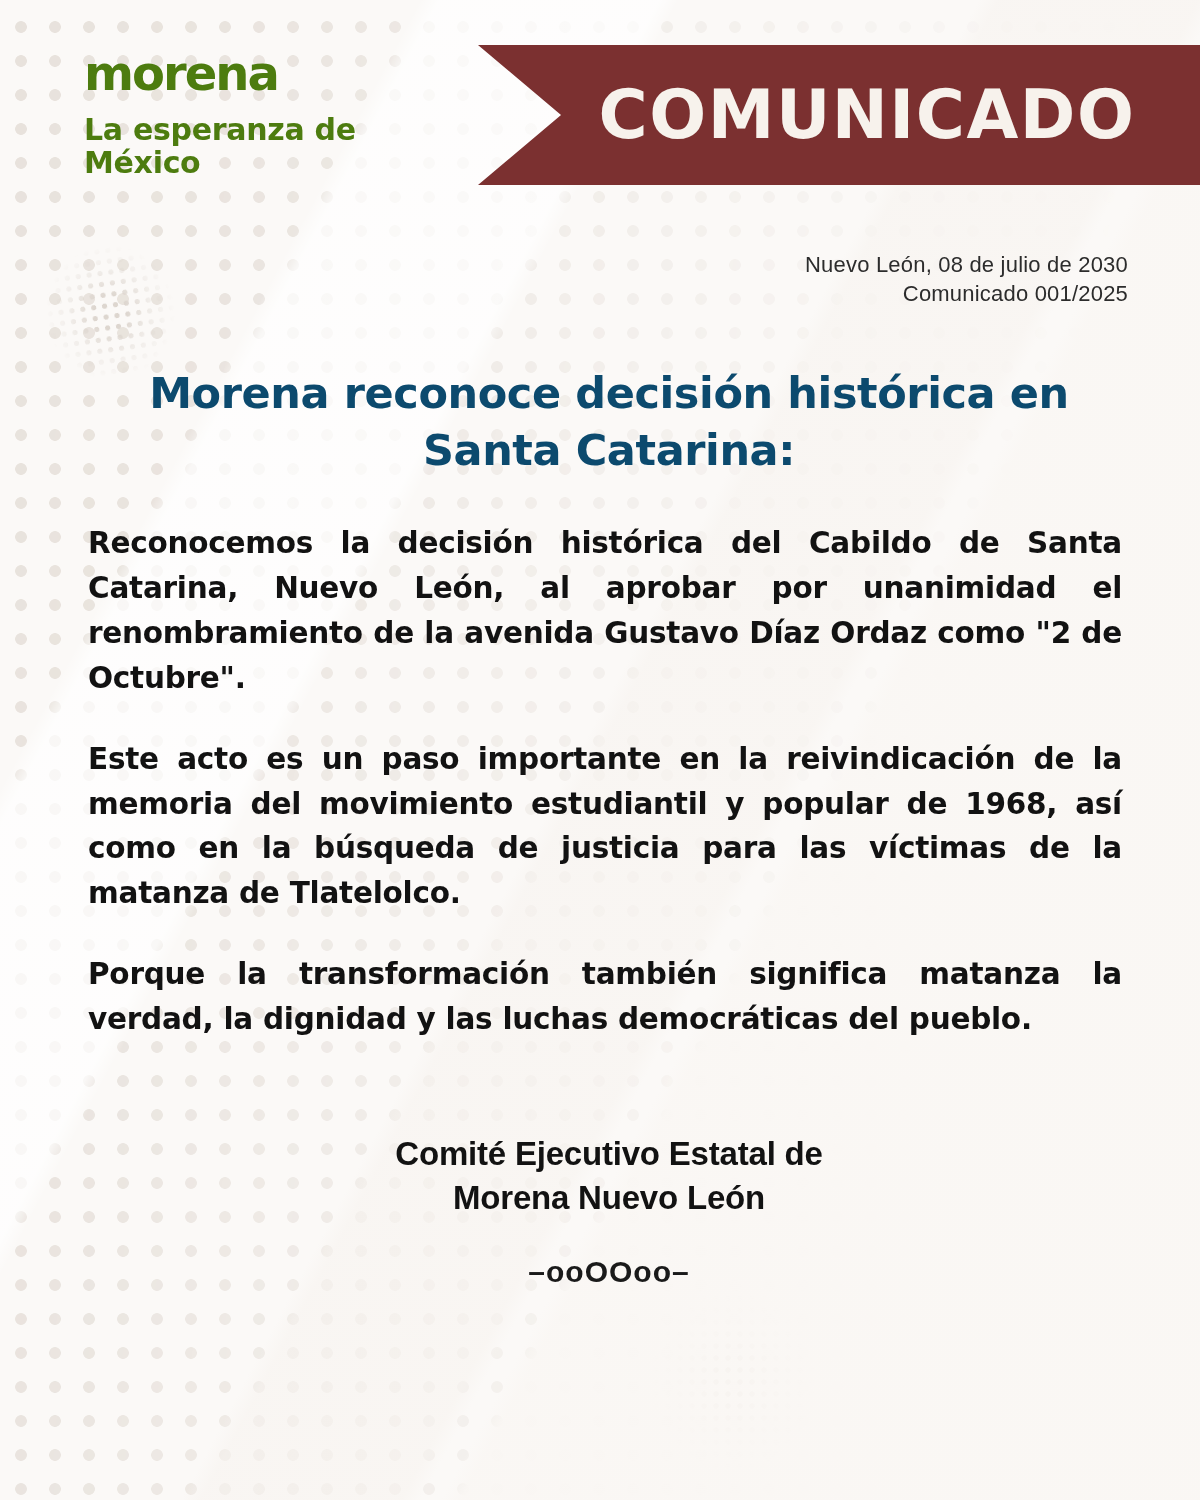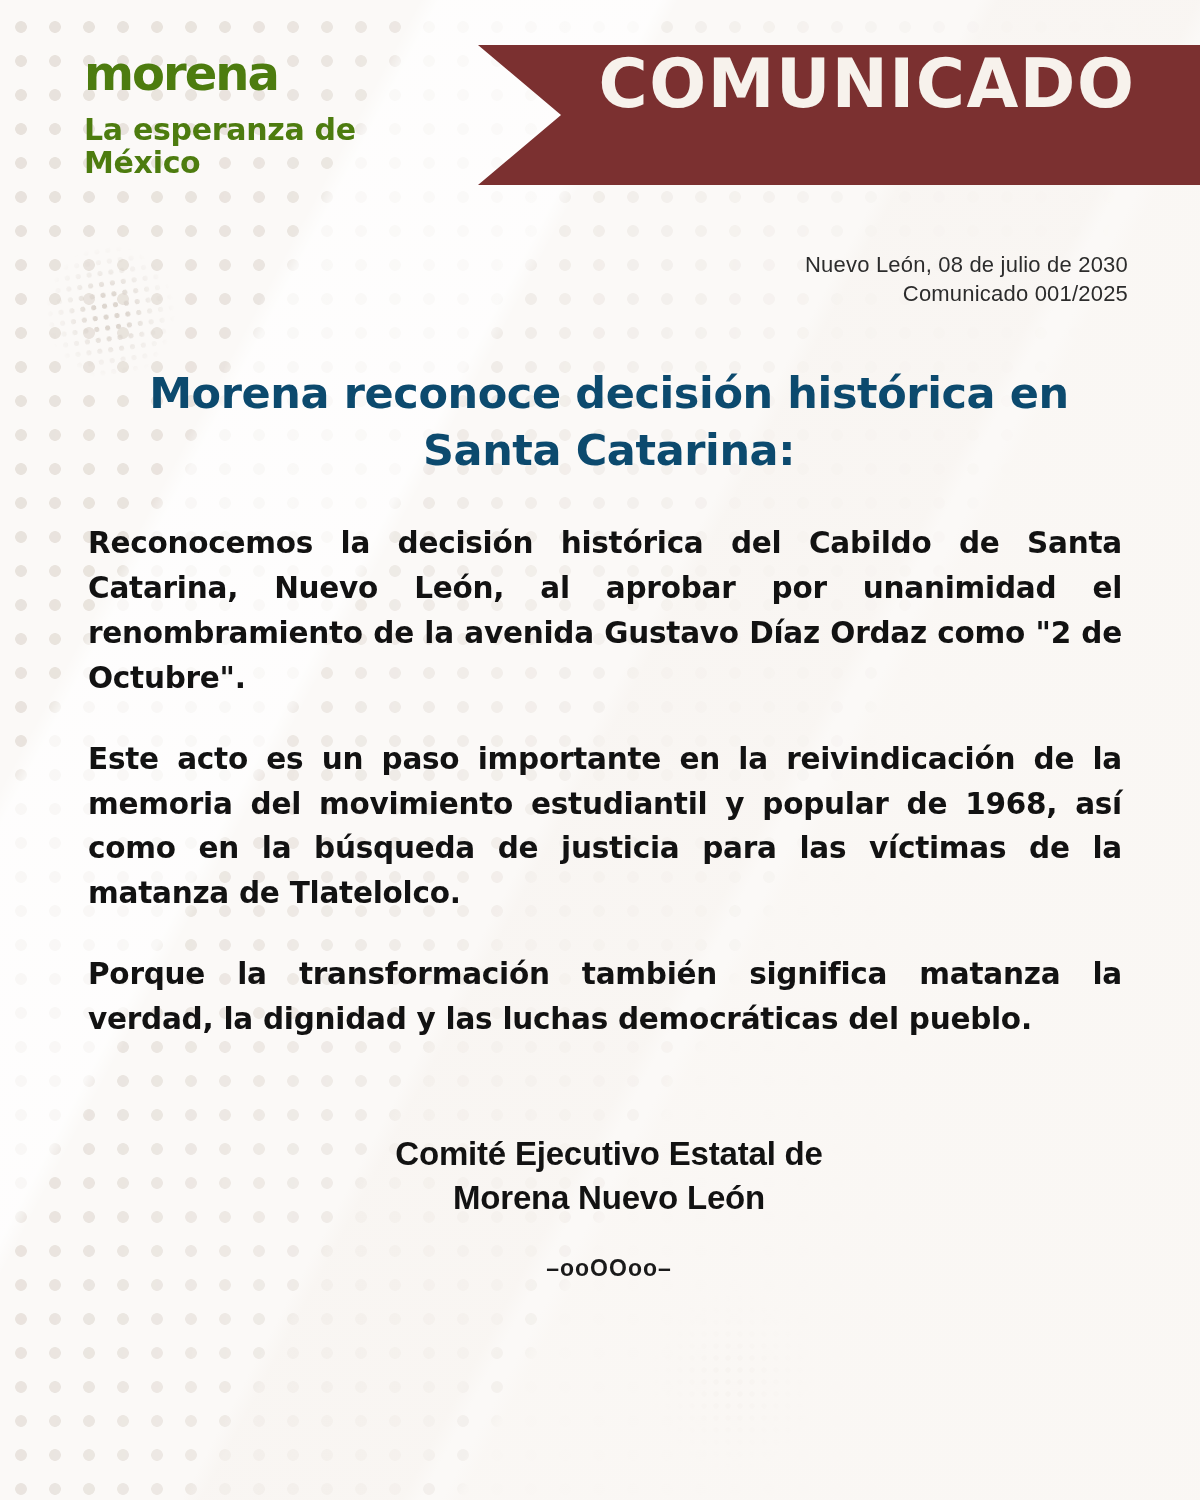--- a/index.html
+++ b/index.html
@@ -115,21 +115,21 @@
 
   .banner {
     position: absolute;
     left: 478px;
     top: 45px;
     width: 722px;
     height: 140px;
     background: #7b3030;
     clip-path: polygon(0 0, 100% 0, 100% 100%, 0 100%, 11.5% 50%);
     display: flex;
-    align-items: flex-start;
+    align-items: center;
     justify-content: center;
     box-shadow: 0 2px 3px rgba(0,0,0,.12);
   }
   .banner-text {
     font-family: "DejaVu Sans", sans-serif;
     font-weight: bold;
     font-size: 67px;
     letter-spacing: 1.5px;
     color: #f7f2ec;
     padding-left: 56px;
@@ -194,21 +194,21 @@
     font-weight: bold;
     font-size: 33px;
     line-height: 1.32;
     color: #121212;
     margin: 0;
     letter-spacing: -0.2px;
   }
   .sig-ornament {
     font-family: "Liberation Sans", sans-serif;
     font-weight: bold;
-    font-size: 23px;
+    font-size: 30px;
     color: #1a1a1a;
     margin: 36px 0 0 0;
     letter-spacing: 1px;
   }
 </style>
 </head>
 <body>
 
 <div id="page">
 

